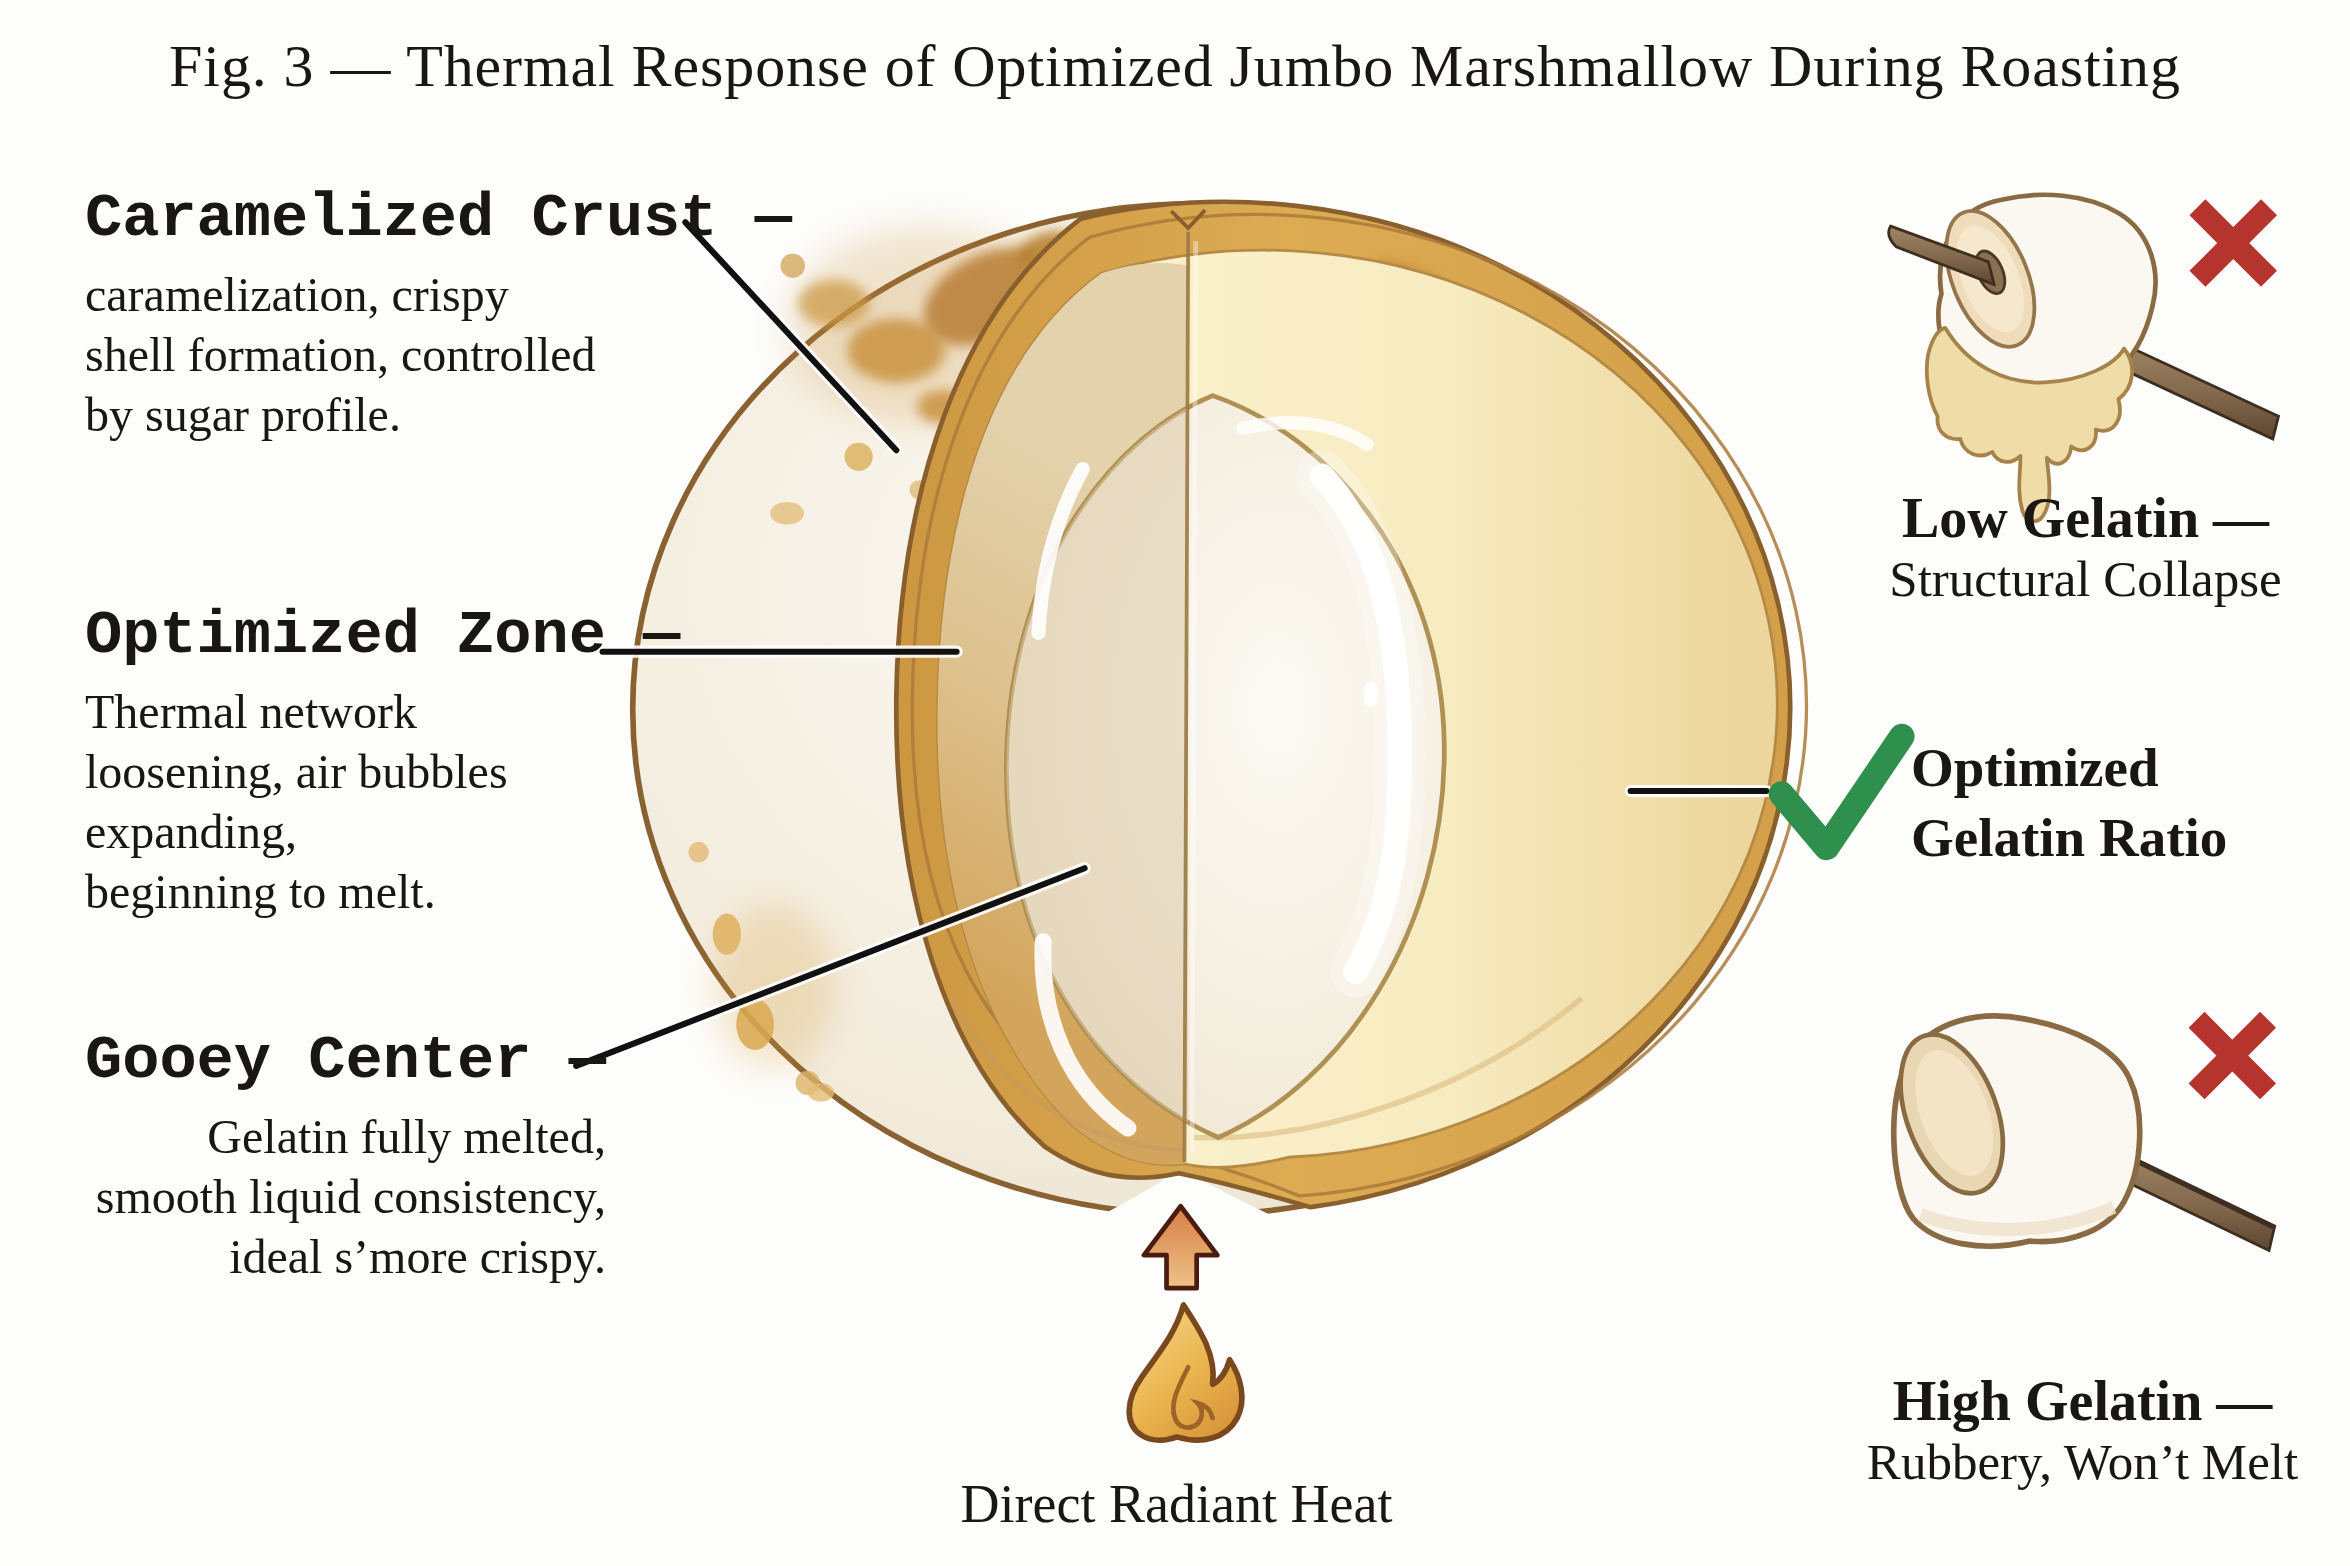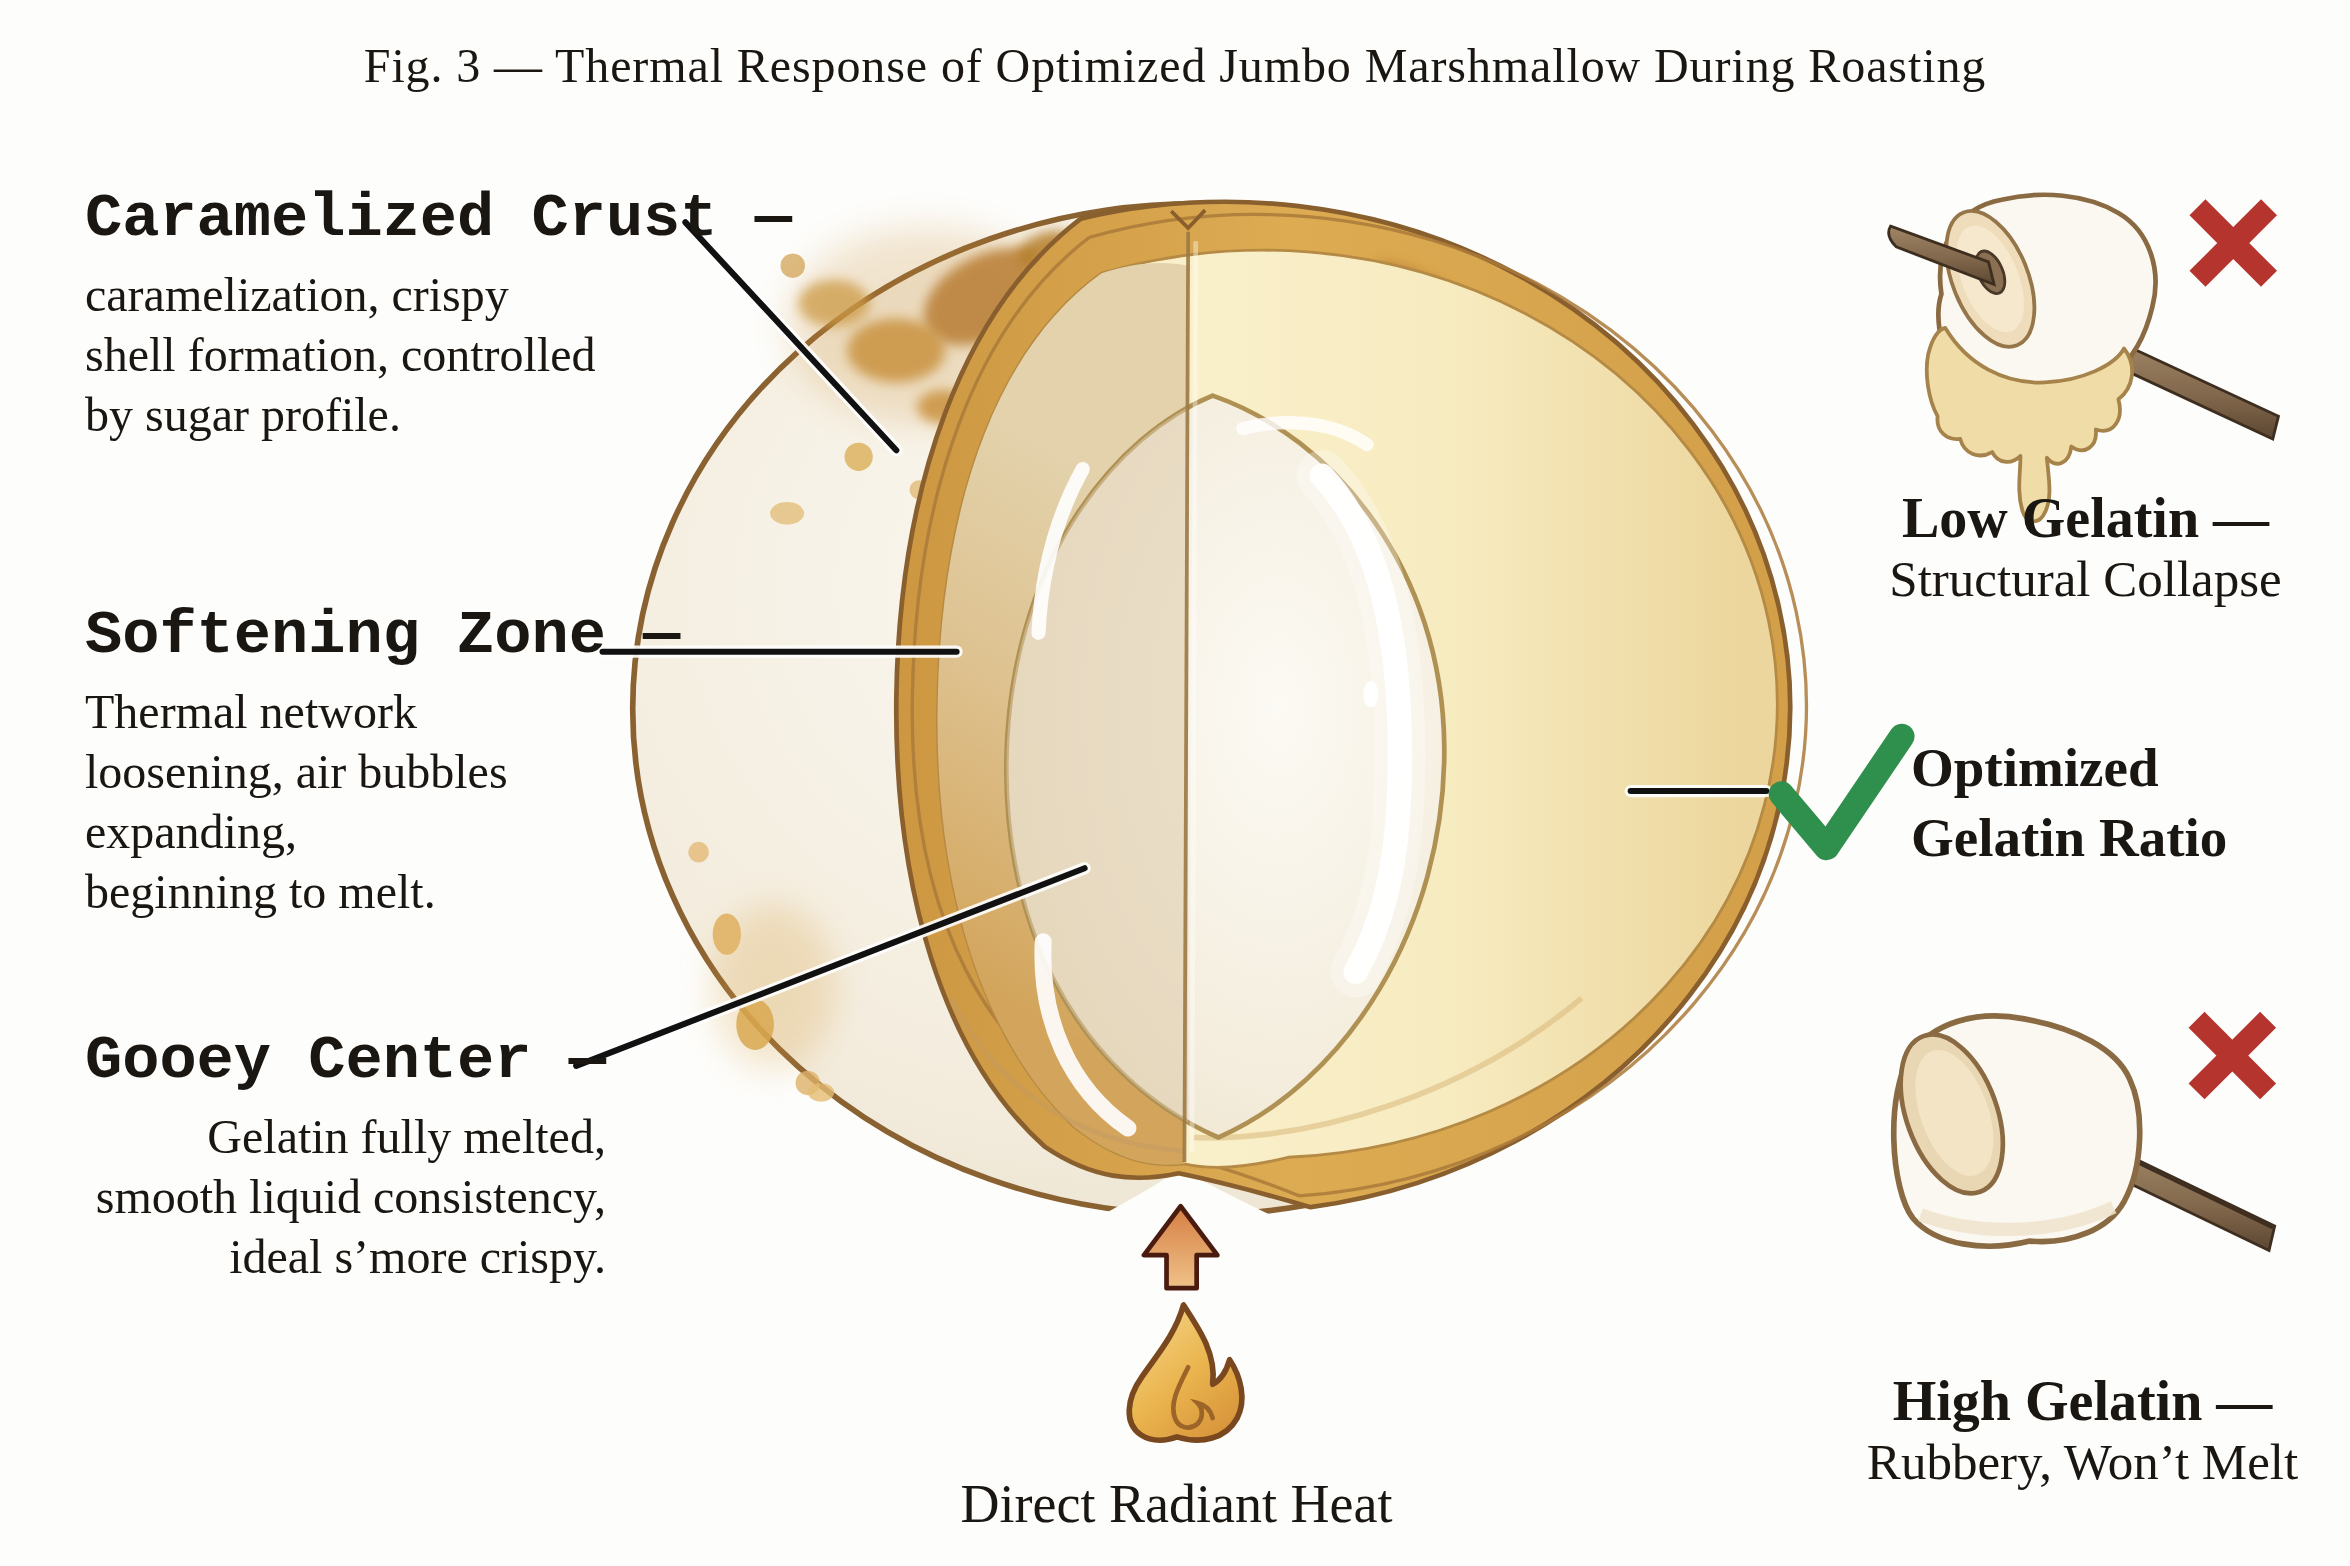--- a/index.html
+++ b/index.html
@@ -3,21 +3,21 @@
 <meta charset="utf-8">
 <style>
   html,body{margin:0;padding:0;background:#e8e8e8;}
   .canvas{
     position:relative;width:2350px;height:1567px;overflow:hidden;
     background:#fdfdfb;color:#1a1612;
     font-family:"Liberation Serif","DejaVu Serif",serif;
   }
   .fig-title{
     position:absolute;top:32px;left:0;right:0;text-align:center;
-    font-size:48px;line-height:68px;letter-spacing:0.9px;white-space:nowrap;
+    font-size:60px;line-height:68px;letter-spacing:0.9px;white-space:nowrap;
   }
   .diagram-svg{position:absolute;left:0;top:0;width:2350px;height:1567px;}
   .callout{position:absolute;}
   .callout .head{font-size:62px;line-height:66px;font-weight:bold;white-space:nowrap;font-family:Liberation Mono, monospace;}
   .callout .body{margin-top:13px;}
   .callout .line{font-size:48px;line-height:60px;white-space:nowrap;}
   .rlabel{position:absolute;text-align:center;}
   .rlabel .head{font-size:56px;line-height:64px;font-weight:bold;white-space:nowrap;}
   .rlabel .sub{font-size:51px;line-height:58px;white-space:nowrap;}
   .opt-label{position:absolute;}
@@ -268,21 +268,21 @@
   <div class="callout" style="left:85px;top:186px;">
     <div class="head">Caramelized Crust —</div>
     <div class="body">
       <div class="line">caramelization, crispy</div>
       <div class="line">shell formation, controlled</div>
       <div class="line">by sugar profile.</div>
     </div>
   </div>
 
   <div class="callout" style="left:85px;top:603px;">
-    <div class="head">Softening Zone —</div>
+    <div class="head">Optimized Zone —</div>
     <div class="body">
       <div class="line">Thermal network</div>
       <div class="line">loosening, air bubbles</div>
       <div class="line">expanding,</div>
       <div class="line">beginning to melt.</div>
     </div>
   </div>
 
   <div class="callout" style="left:85px;top:1028px;text-align:right;">
     <div class="head">Gooey Center —</div>

